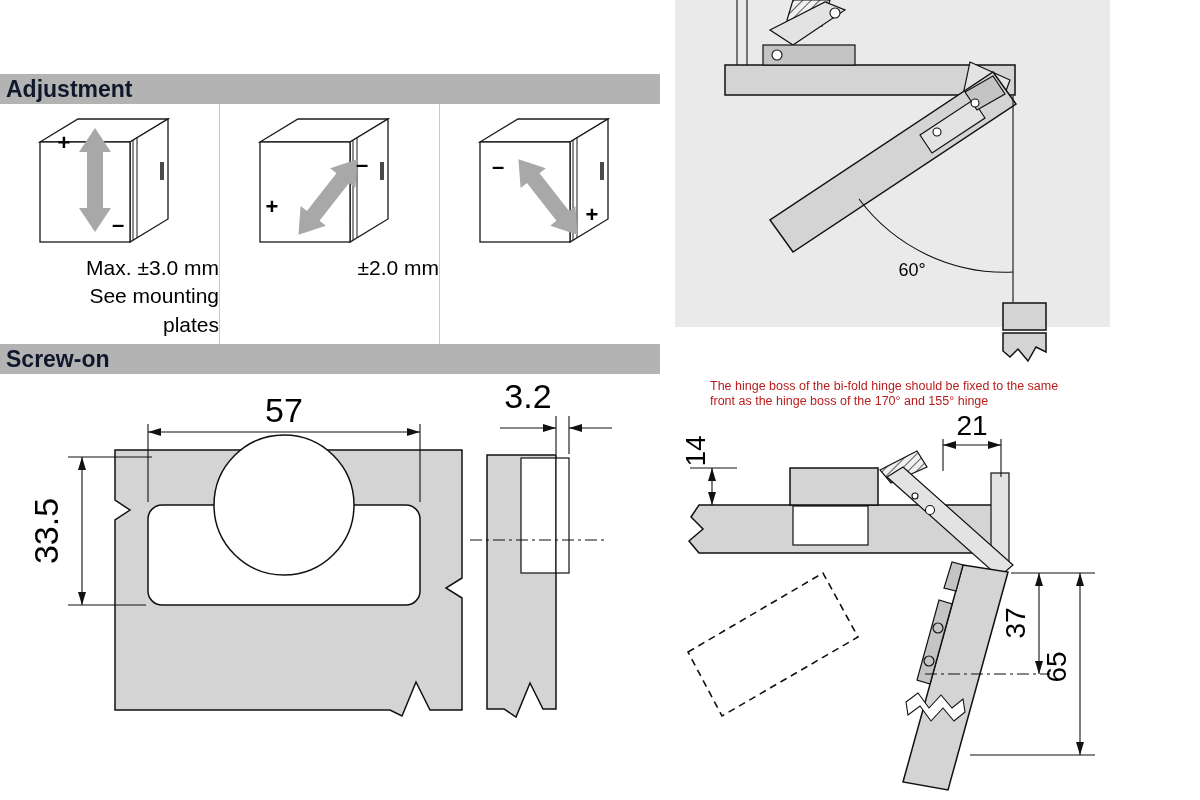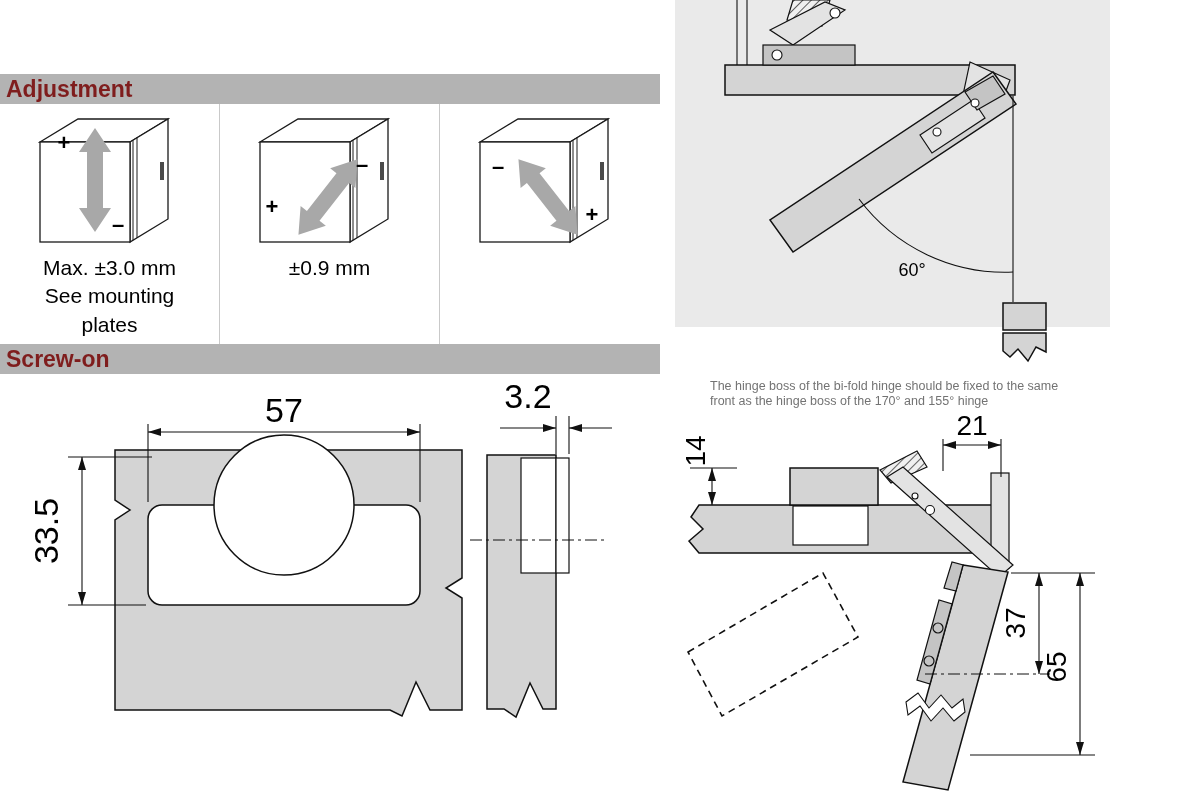--- a/index.html
+++ b/index.html
@@ -5,34 +5,34 @@
   html,body { margin:0; padding:0; background:#fff; }
   body { font-family:"Liberation Sans", sans-serif; color:#000; }
   .canvas { position:relative; width:1200px; height:800px; background:#fff; overflow:hidden; }
 
   section { position:absolute; }
   .left { left:0; top:0; width:660px; height:800px; }
   .right-top { left:675px; top:0; width:435px; height:327px; background:#eaeaea; }
   .right-bottom { left:675px; top:415px; width:525px; height:385px; }
 
   .bar { position:absolute; left:0; width:660px; height:30px; background:#b3b3b3; }
-  .bar span { display:block; padding-left:6px; font-size:23px; font-weight:bold; line-height:30px; color:#7f1d1d; }
+  .bar span { display:block; padding-left:6px; font-size:23px; font-weight:bold; line-height:30px; color:#0f172a; }
   .bar-adjustment { top:74px; }
   .bar-screwon { top:344px; }
 
   .cab-grid { position:absolute; left:0; top:104px; width:660px; height:240px; display:grid; grid-template-columns:220px 220px 220px; }
   .cab-cell { position:relative; border-right:1px solid #c9c9c9; }
   .cab-cell:last-child { border-right:none; }
   .cab-svg { position:absolute; left:0; top:8px; width:220px; height:140px; }
-  .cab-label { position:absolute; left:0; top:150px; width:100%; text-align:center; font-size:21px; line-height:1.35; white-space:pre-line; }
+  .cab-label { position:absolute; left:0; top:150px; width:100%; text-align:right; font-size:21px; line-height:1.35; white-space:pre-line; }
 
   .screw-svg { position:absolute; left:0; top:378px; width:660px; height:420px; }
   .bifold-svg { position:absolute; left:0; top:0; width:435px; height:375px; }
   .corner-svg { position:absolute; left:0; top:0; width:525px; height:385px; }
-  .note { position:absolute; left:35px; top:379px; width:398px; font-size:12.5px; line-height:1.22; white-space:pre-line; color:#737373; }
+  .note { position:absolute; left:35px; top:379px; width:398px; font-size:12.5px; line-height:1.22; white-space:pre-line; color:#b91c1c; }
 
   
   svg text { font-family:"Liberation Sans", sans-serif; fill:#000; }
   .face { fill:#fff; stroke:#1a1a1a; stroke-width:1.3; }
   .thin { stroke:#1a1a1a; stroke-width:1; }
   .adj-arrow { fill:#a8a8a8; }
   .sign { font-size:22px; font-weight:bold; }
   .wood { fill:#d4d4d4; stroke:#111; stroke-width:1.5; }
   .part { fill:#fff; stroke:#111; stroke-width:1.5; }
   .part2 { fill:#fff; stroke:#111; stroke-width:1.2; }
@@ -91,21 +91,21 @@
             <polygon class="face" points="130,30 168,7 168,107 130,130"></polygon>
             <rect class="face" x="40" y="30" width="90" height="100"></rect>
             <line class="thin" x1="133" y1="28.2" x2="133" y2="128.2"></line>
             <line class="thin" x1="137" y1="25.8" x2="137" y2="125.8"></line>
             <rect x="160" y="50" width="4" height="18" fill="#4a4a4a"></rect>
           </g>
           <polygon class="adj-arrow" transform="rotate(38 108 85)" points="108,37 124,61 116,61 116,109 124,109 108,133 92,109 100,109 100,61 92,61"></polygon>
           <text class="sign" x="52" y="102" text-anchor="middle">+</text>
           <text class="sign" x="142" y="60" text-anchor="middle">–</text>
         </svg>
-        <div class="cab-label">±0.9 mm</div>
+        <div class="cab-label">±2.0 mm</div>
       </div>
 
       <div class="cab-cell">
         <svg class="cab-svg" viewBox="0 0 220 140">
           <g>
             <polygon class="face" points="40,30 78,7 168,7 130,30"></polygon>
             <polygon class="face" points="130,30 168,7 168,107 130,130"></polygon>
             <rect class="face" x="40" y="30" width="90" height="100"></rect>
             <line class="thin" x1="133" y1="28.2" x2="133" y2="128.2"></line>
             <line class="thin" x1="137" y1="25.8" x2="137" y2="125.8"></line>

